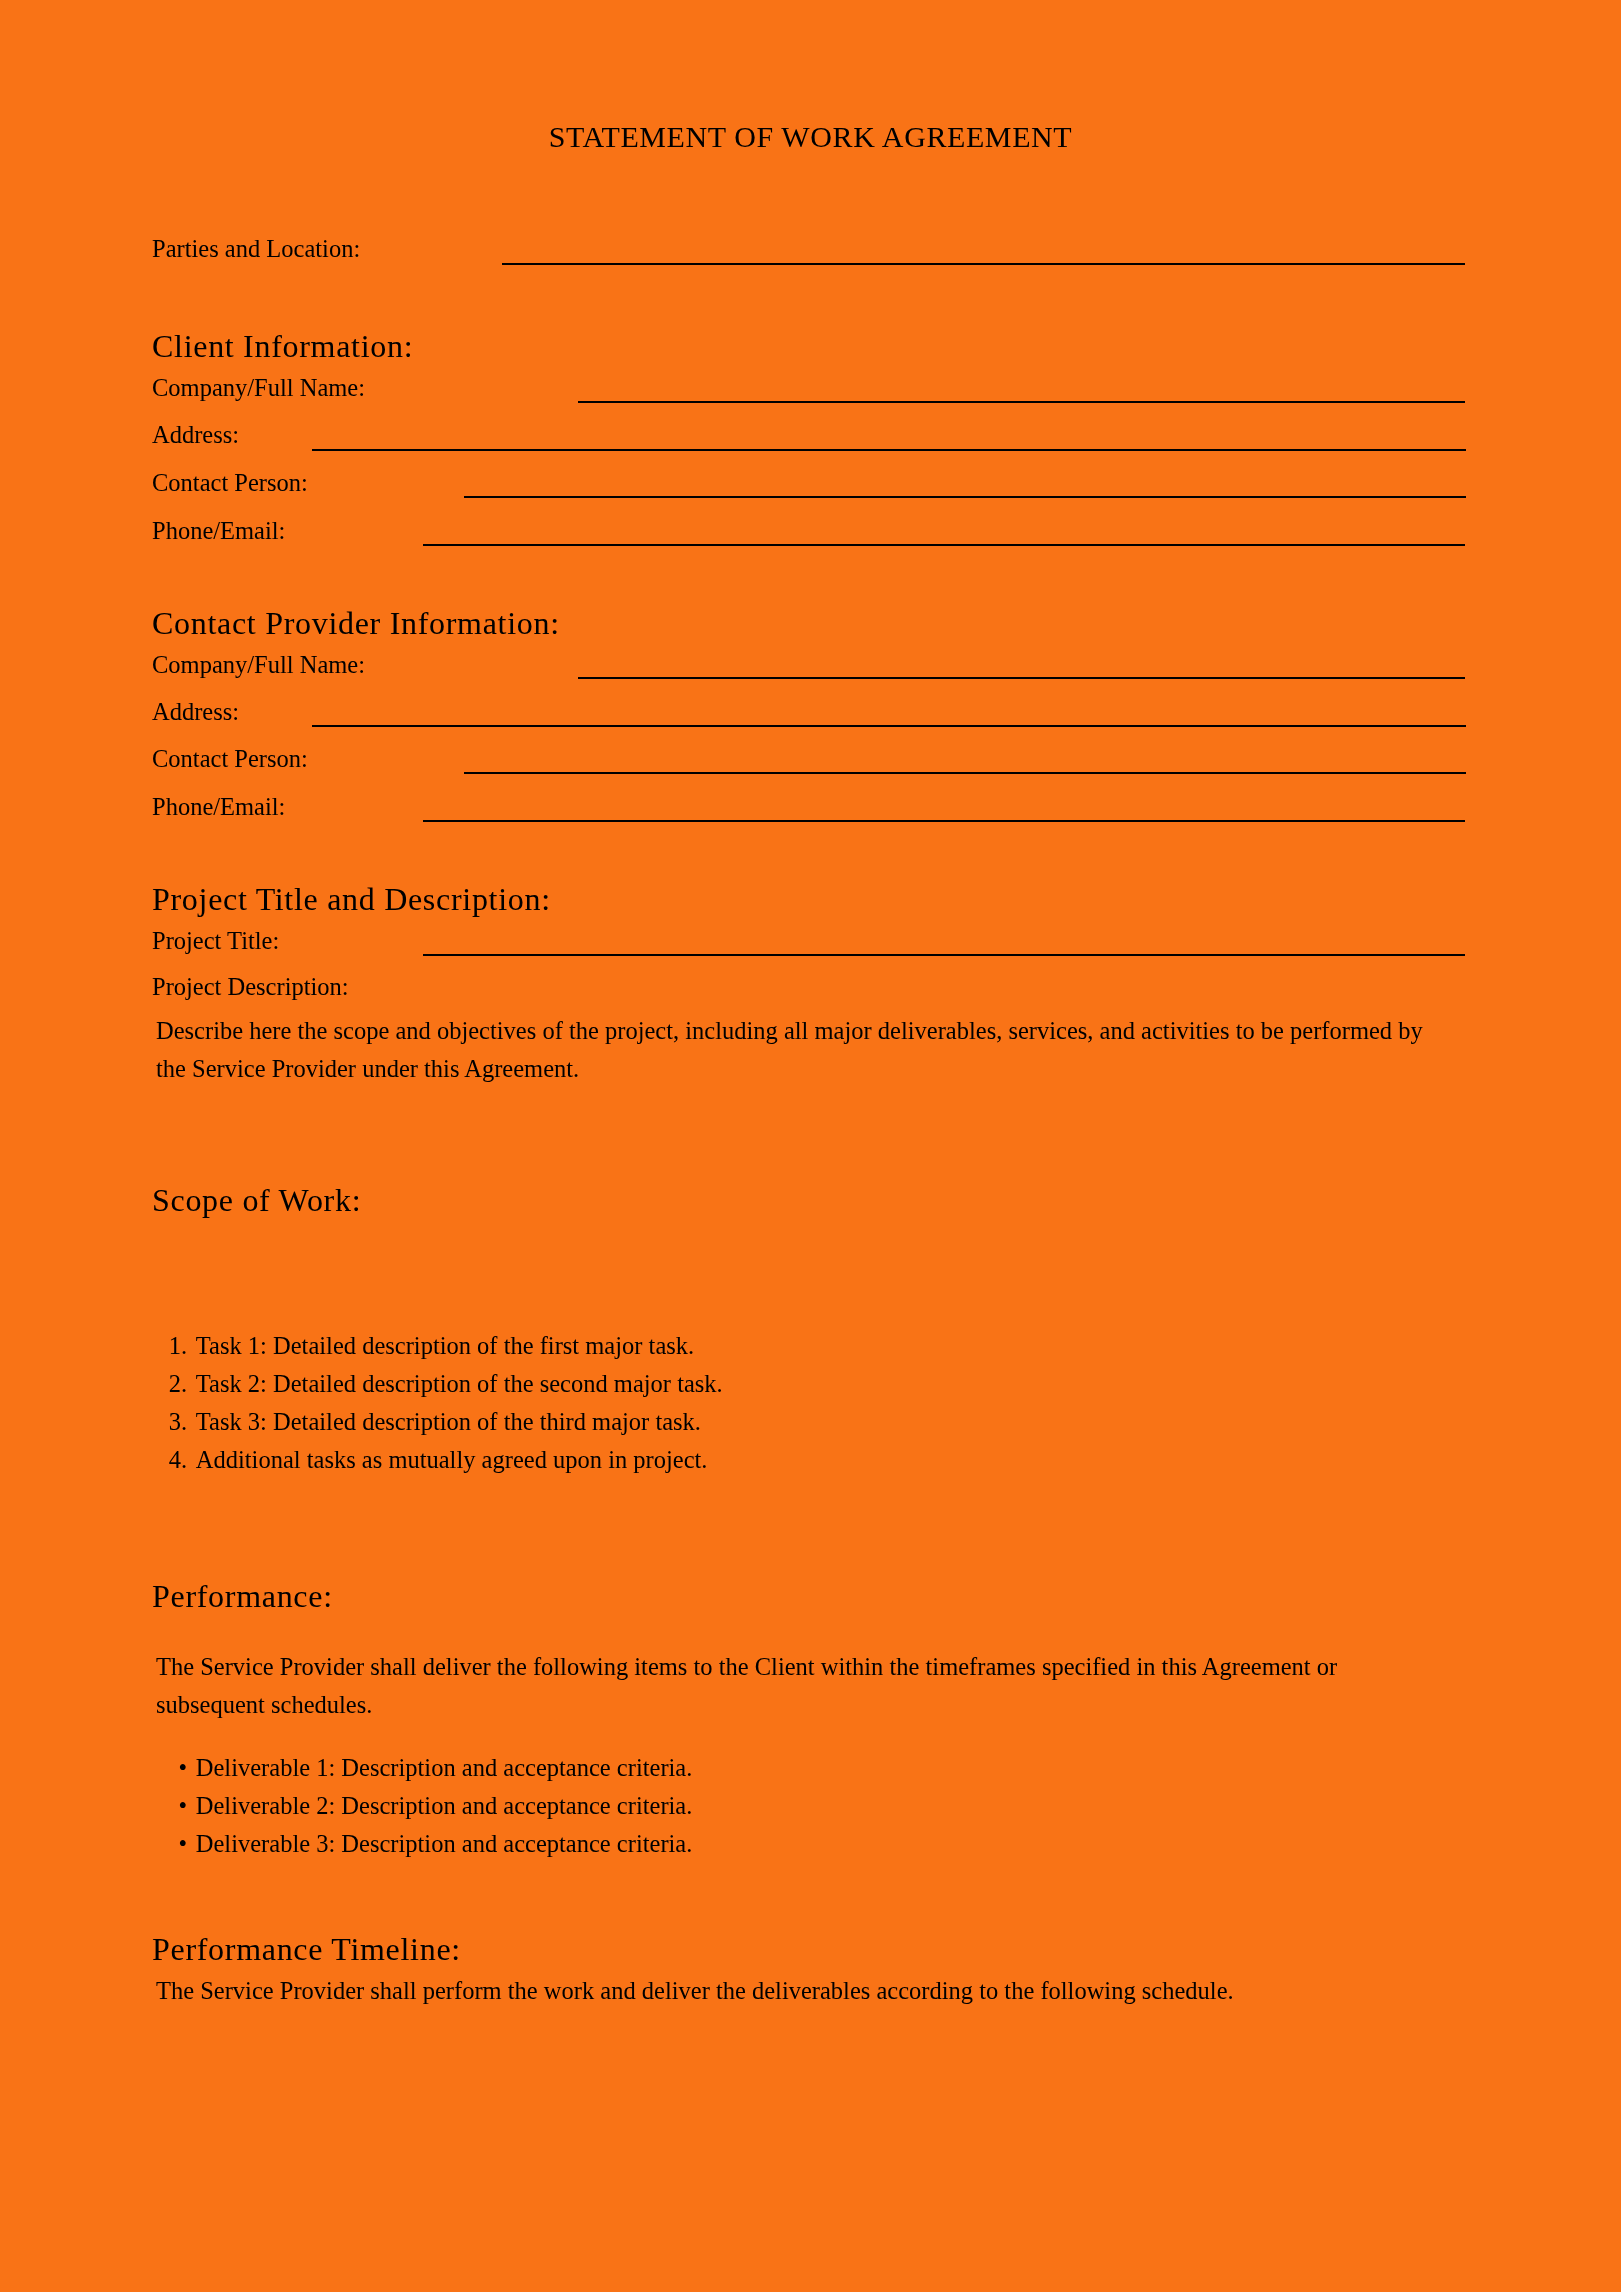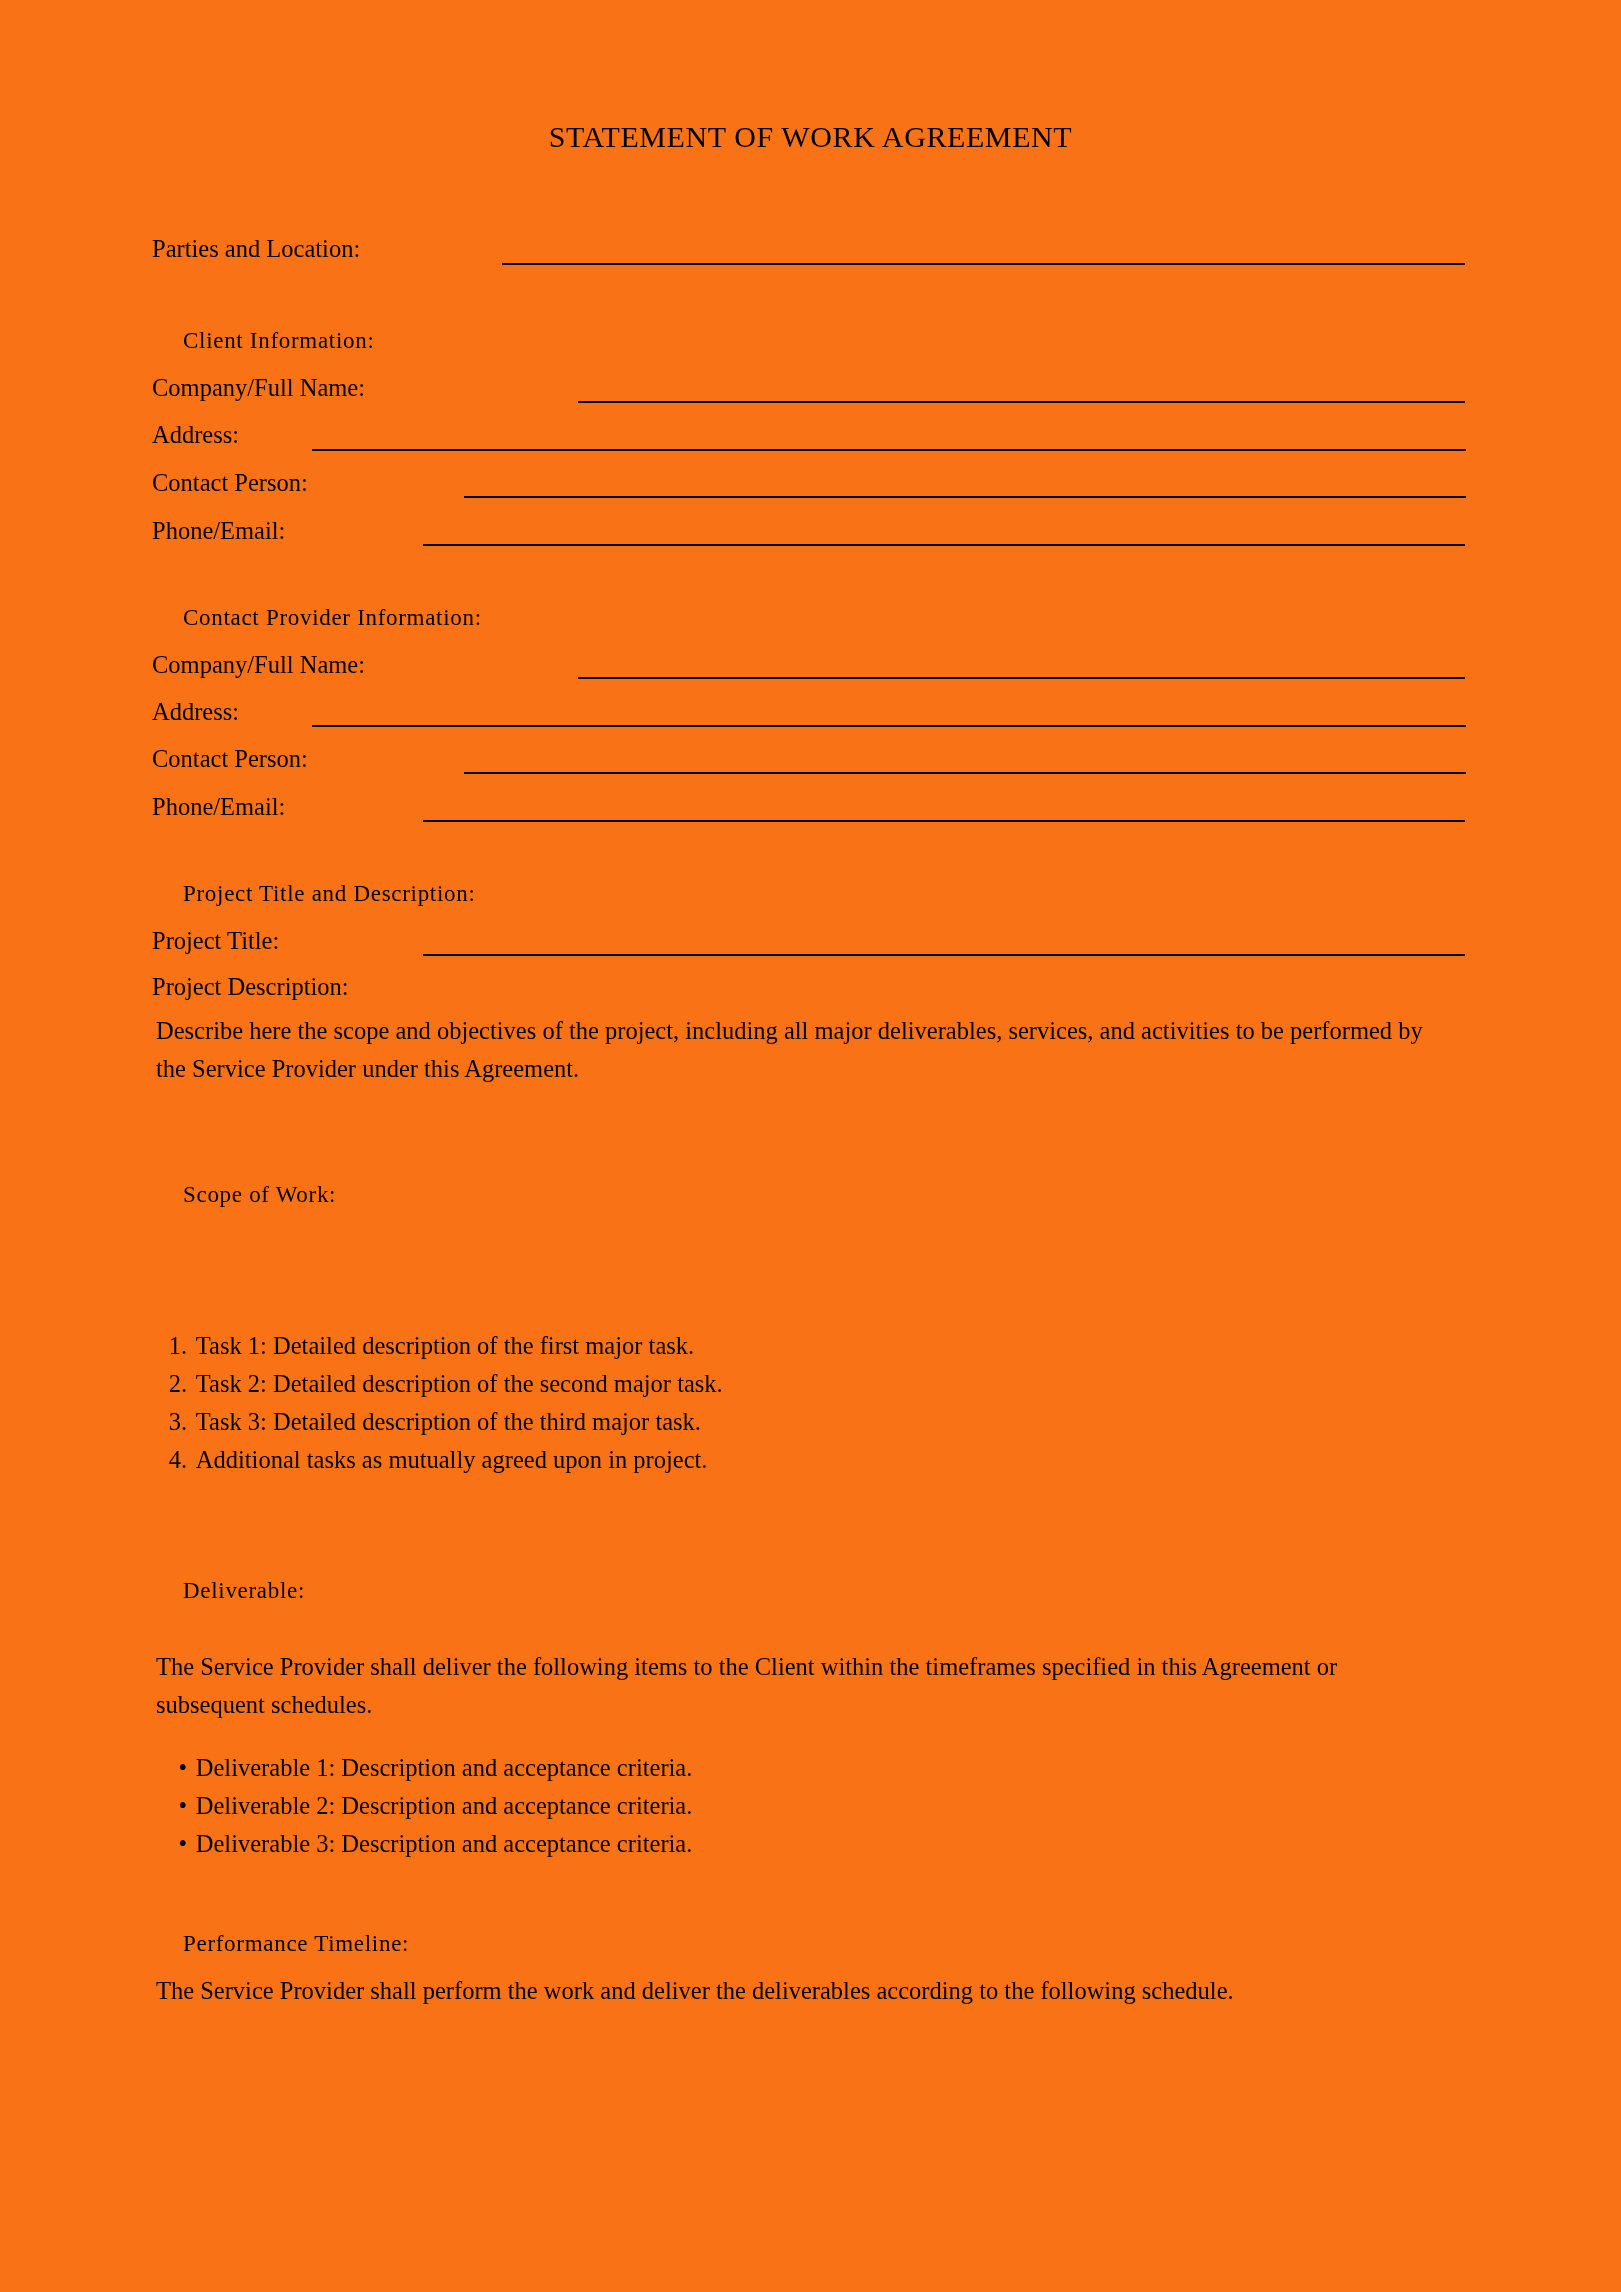--- a/index.html
+++ b/index.html
@@ -28,24 +28,23 @@
     letter-spacing: 0.6px;
     white-space: nowrap;
   }
 
   
   .block {
     position: absolute;
     left: 152px;
   }
   .heading {
-    font-size: 23px;
+    font-size: 32px;
     letter-spacing: 0.7px;
     white-space: nowrap;
-    margin-left: 31px;
   }
   .label {
     font-size: 24.5px;
     white-space: nowrap;
   }
   .para {
     position: absolute;
     left: 156px;
     width: 1284px;
     font-size: 24.5px;
@@ -141,21 +140,21 @@
     <div class="list-row">
       <span class="marker num-marker">3.</span>
       <span class="item-text">Task 3: Detailed description of the third major task.</span>
     </div>
     <div class="list-row">
       <span class="marker num-marker">4.</span>
       <span class="item-text">Additional tasks as mutually agreed upon in project.</span>
     </div>
   </div>
 
-  <div class="block heading" style="top:1578px;">Deliverable:</div>
+  <div class="block heading" style="top:1578px;">Performance:</div>
   <div class="para" style="top:1619px;margin-top:29px;">The Service Provider shall deliver the following items to the Client within the timeframes specified in this Agreement or subsequent schedules.</div>
 
   <div class="list" style="top:1749px; left:152px;">
     <div class="list-row">
       <span class="marker bullet-marker">•</span>
       <span class="item-text">Deliverable 1: Description and acceptance criteria.</span>
     </div>
     <div class="list-row">
       <span class="marker bullet-marker">•</span>
       <span class="item-text">Deliverable 2: Description and acceptance criteria.</span>

